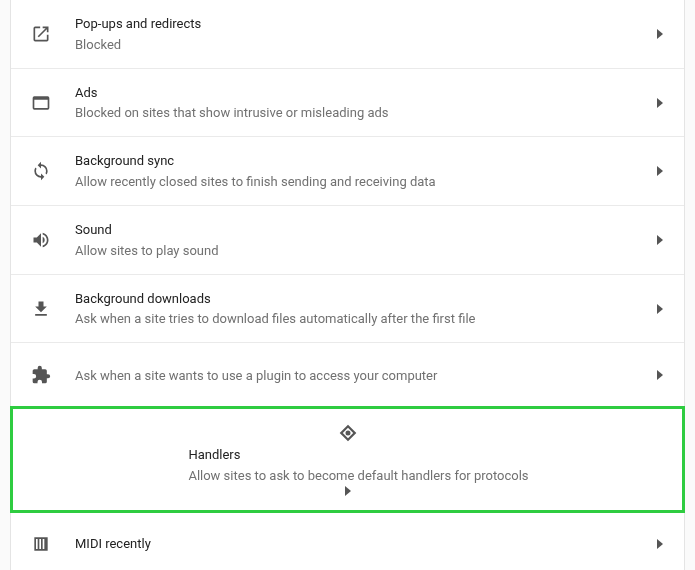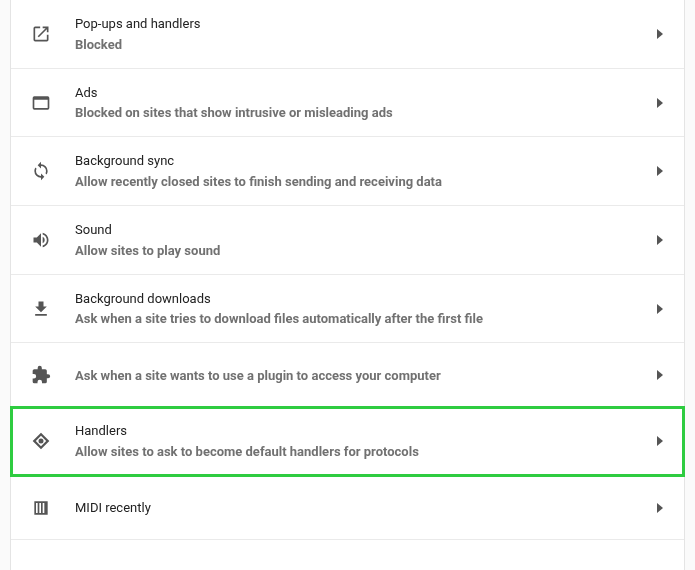--- a/index.html
+++ b/index.html
@@ -47,49 +47,49 @@
   .row-title {
     font-size: 13px;
     color: #222;
     line-height: 1.5;
   }
   .row-sub {
     font-size: 13px;
     color: #717171;
     line-height: 1.4;
     margin-top: 2px;
-    font-weight: bold;
   }
   .row-arrow {
     flex: 0 0 12px;
     width: 12px;
     height: 12px;
     display: flex;
     align-items: center;
     justify-content: center;
   }
   .row-arrow svg { width: 8px; height: 10px; fill: #555; }
   .highlighted {
     outline: 3px solid #2ecc40;
     outline-offset: -2px;
+    flex-direction: column;
   }
 </style>
 </head>
 <body>
 
 <div class="container">
 
   <div class="row">
     <span class="row-icon">
       <svg viewBox="0 0 24 24">
           <path d="M19 19H5V5h6V3H5a2 2 0 0 0-2 2v14a2 2 0 0 0 2 2h14a2 2 0 0 0 2-2v-6h-2v6zM14 3v2h3.59L8 14.59 9.41 16 19 6.41V10h2V3h-7z"></path>
         </svg>
     </span>
     <div class="row-text">
-      <span class="row-title">Pop-ups and handlers</span>
+      <span class="row-title">Pop-ups and redirects</span>
       <span class="row-sub">Blocked</span>
     </div>
     <span class="row-arrow">
         <svg viewBox="0 0 6 10">
           <path d="M0 0l6 5-6 5z"></path>
         </svg>
       </span>
   </div>
 
   <div class="row">

